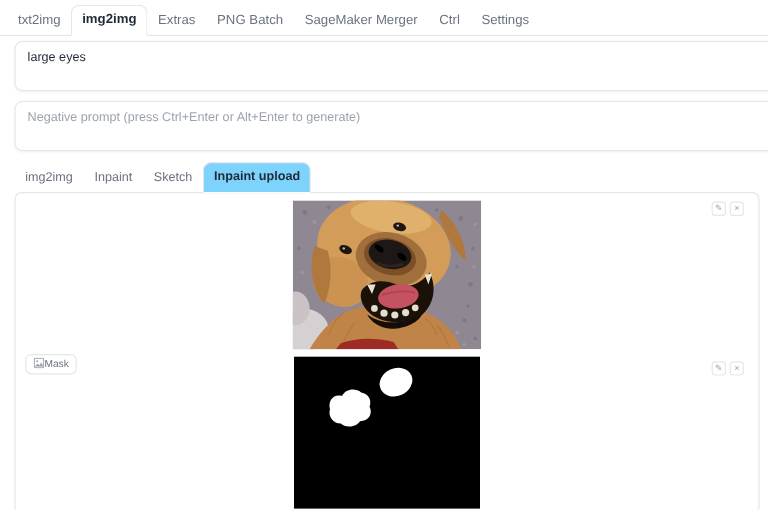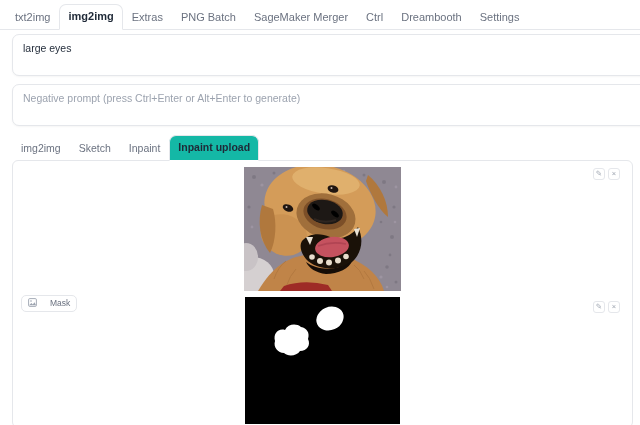--- a/index.html
+++ b/index.html
@@ -44,69 +44,68 @@
     display:flex;align-items:flex-end;margin:9px 0 0 12px;
     position:relative;z-index:2;
   }
   .mtab{
     font-size:10.5px;color:var(--tab-text);padding:5px 8px 6px 8px;
     border:1px solid transparent;border-bottom:none;
     border-radius:7px 7px 0 0;line-height:1.2;cursor:pointer;white-space:nowrap;
     background:transparent;margin-bottom:-1px;
   }
   .mtab.active{
-    background:#14b8a6;border:1px solid var(--border);border-bottom:1px solid #fff;
+    background:#7dd3fc;border:1px solid var(--border);border-bottom:1px solid #fff;
     color:var(--tab-text-active);font-weight:bold;
   }
   
   .panel{
     position:relative;margin-left:12px;width:621px;height:268px;
     border:1px solid var(--border);border-radius:6px;background:#fff;
   }
   .imgrow{position:relative;height:133px;display:flex;justify-content:center;}
   .imgrow.first{padding-top:6px;}
   .imgrow.second{padding-top:3px;}
   .photo{display:block;}
   .editbtns{position:absolute;top:7px;right:12px;display:flex;gap:3px;z-index:3;}
   .iconbtn{
     width:12px;height:12px;padding:0;display:flex;align-items:center;justify-content:center;
     border:1px solid var(--border);border-radius:3px;background:#fff;color:#9ca3af;
     font-size:7.5px;line-height:1;cursor:pointer;font-family:inherit;
   }
   .masklabel{
     position:absolute;top:1px;left:8px;z-index:3;
-    display:inline-flex;align-items:flex-start;gap:13px;
+    display:inline-flex;align-items:flex-start;gap:0;
     padding:2.5px 6px;font-size:8.5px;color:#6b7280;
     background:rgba(255,255,255,0.95);border:1px solid var(--border);border-radius:5px;
   }
 </style>
 </head>
 <body>
 
 <div class="tabbar">
   <div class="tab">txt2img</div>
   <div class="tab active">img2img</div>
   <div class="tab">Extras</div>
   <div class="tab">PNG Batch</div>
   <div class="tab">SageMaker Merger</div>
   <div class="tab">Ctrl</div>
-  <div class="tab">Dreambooth</div>
   <div class="tab">Settings</div>
 
 </div>
 
 <div class="prompts">
   <textarea class="prompt" spellcheck="false" style="">large eyes</textarea>
   <textarea class="prompt" spellcheck="false" placeholder="Negative prompt (press Ctrl+Enter or Alt+Enter to generate)" style=""></textarea>
 </div>
 
 <div class="modebar">
   <div class="mtab">img2img</div>
+  <div class="mtab">Inpaint</div>
   <div class="mtab">Sketch</div>
-  <div class="mtab">Inpaint</div>
   <div class="mtab active">Inpaint upload</div>
 </div>
 
 <div class="panel">
 
   <div class="imgrow first">
     <div class="editbtns">
       <button class="iconbtn">✎</button>
       <button class="iconbtn">×</button>
     </div>

